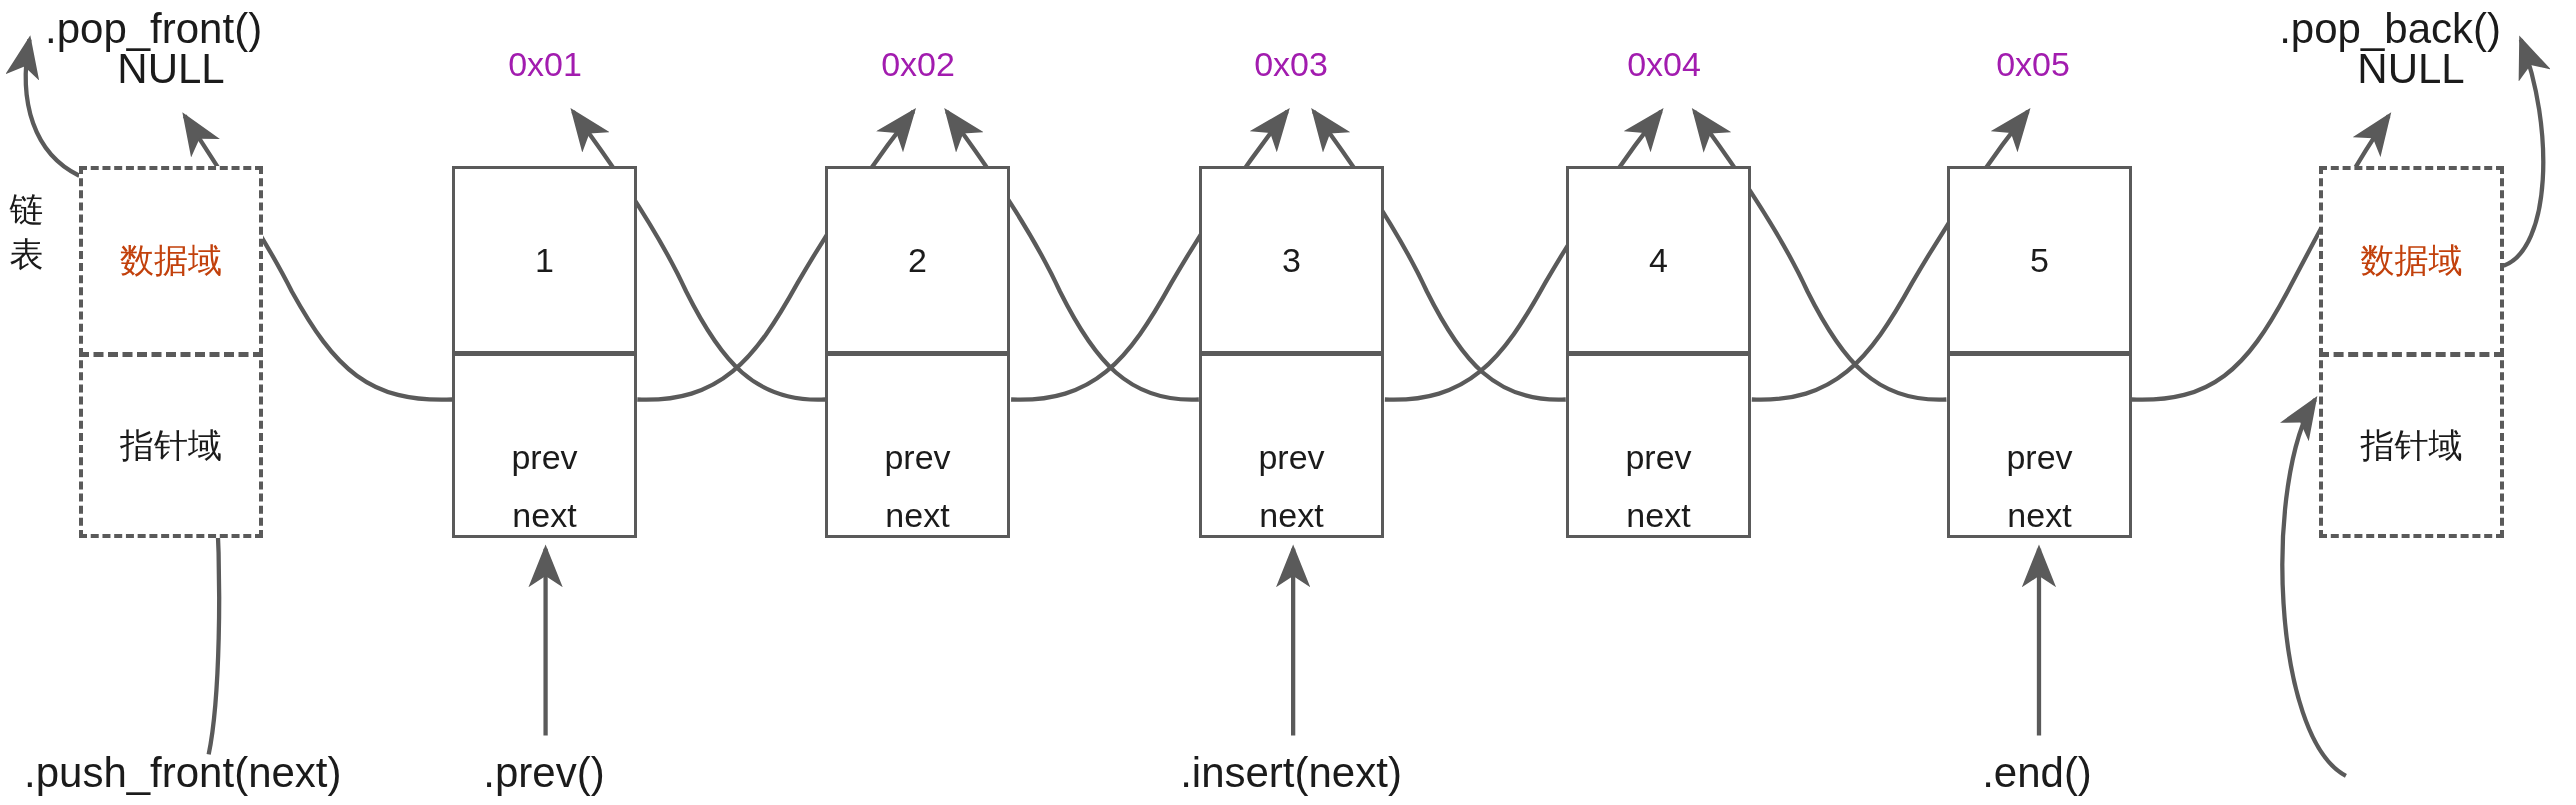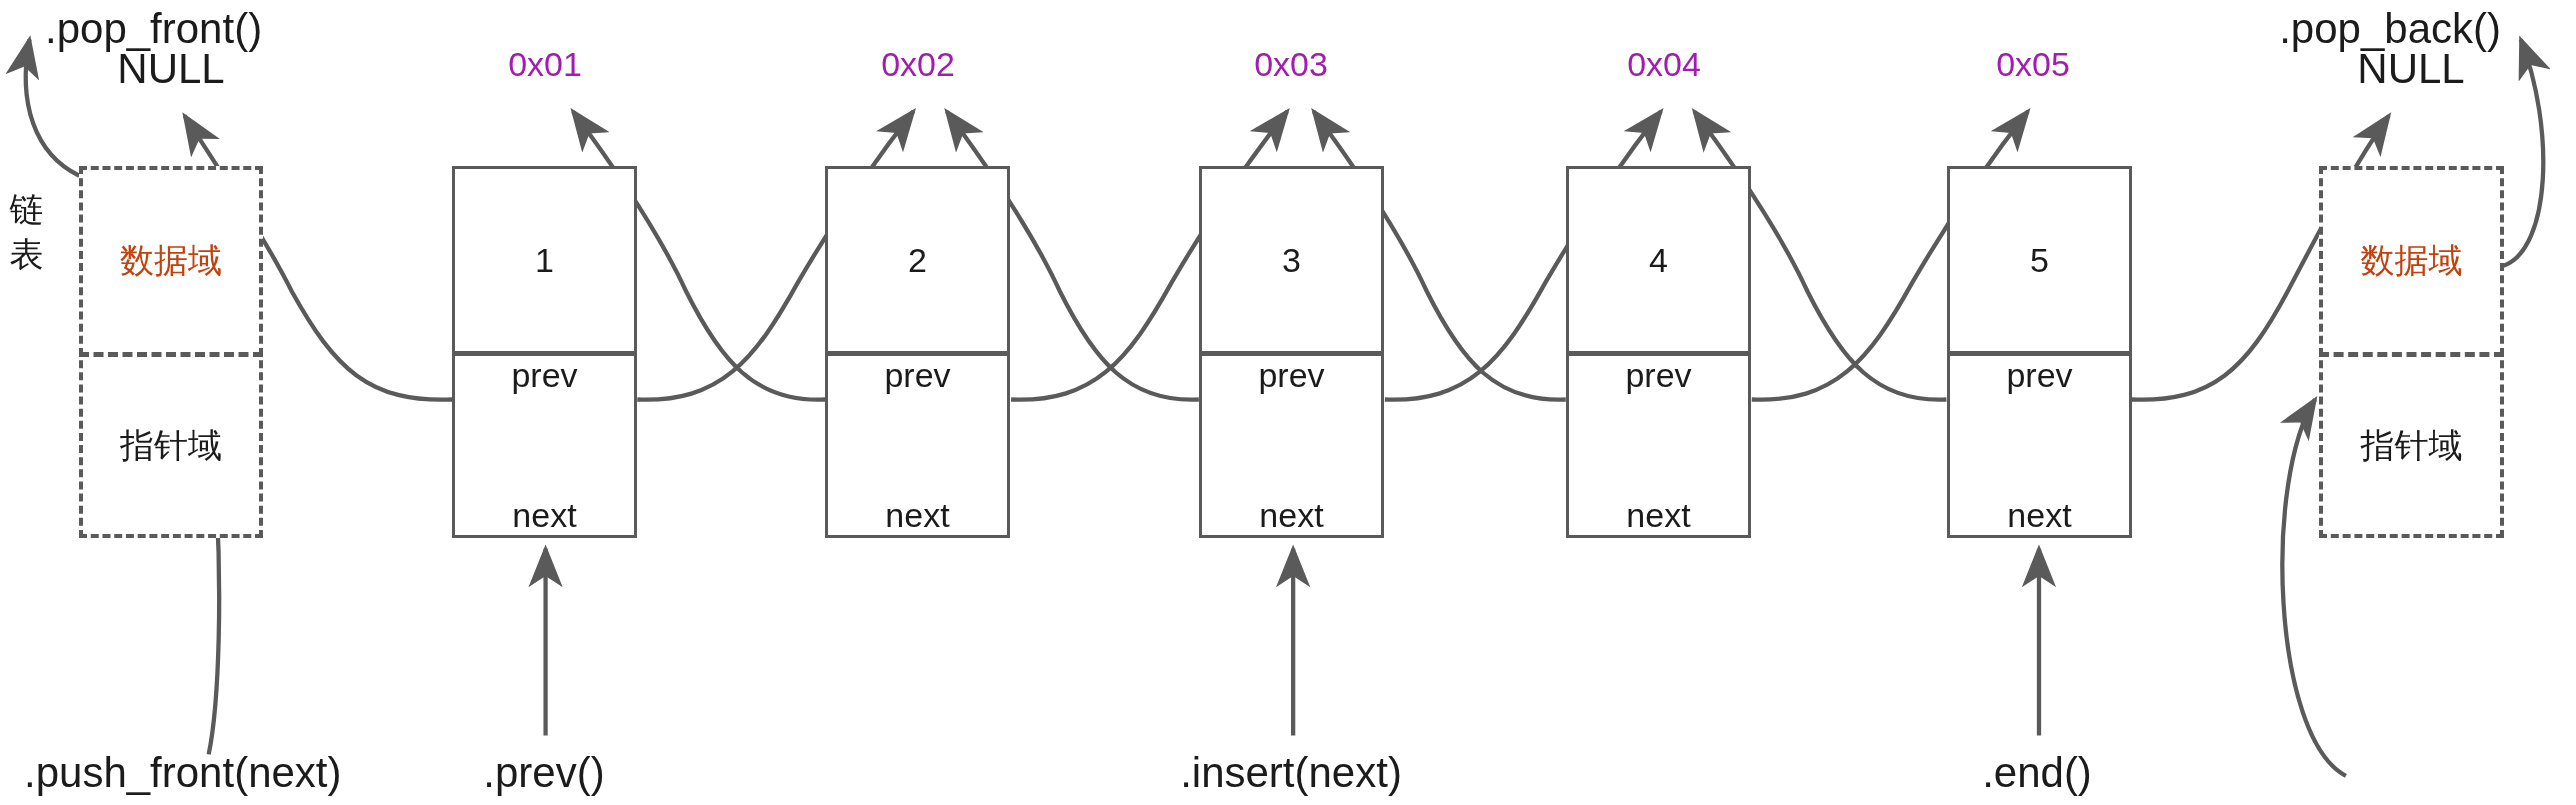--- a/index.html
+++ b/index.html
@@ -48,22 +48,22 @@
     background: #5a5a5a;
   }
   .node .ptr-cell {
     position: absolute;
     left: 0; right: 0;
     top: 187px;
     bottom: 0;
     display: flex;
     flex-direction: column;
     align-items: center;
-    justify-content: space-between;
-    gap: 30px;
+    justify-content: flex-end;
+    gap: 19px;
     font-size: 34px;
     color: #1b1b1b;
   }
   .dashed-node {
     position: absolute;
     box-sizing: border-box;
     border: 4.3px dashed #5a5a5a;
     background: #ffffff;
   }
   .dashed-node .d-data {

